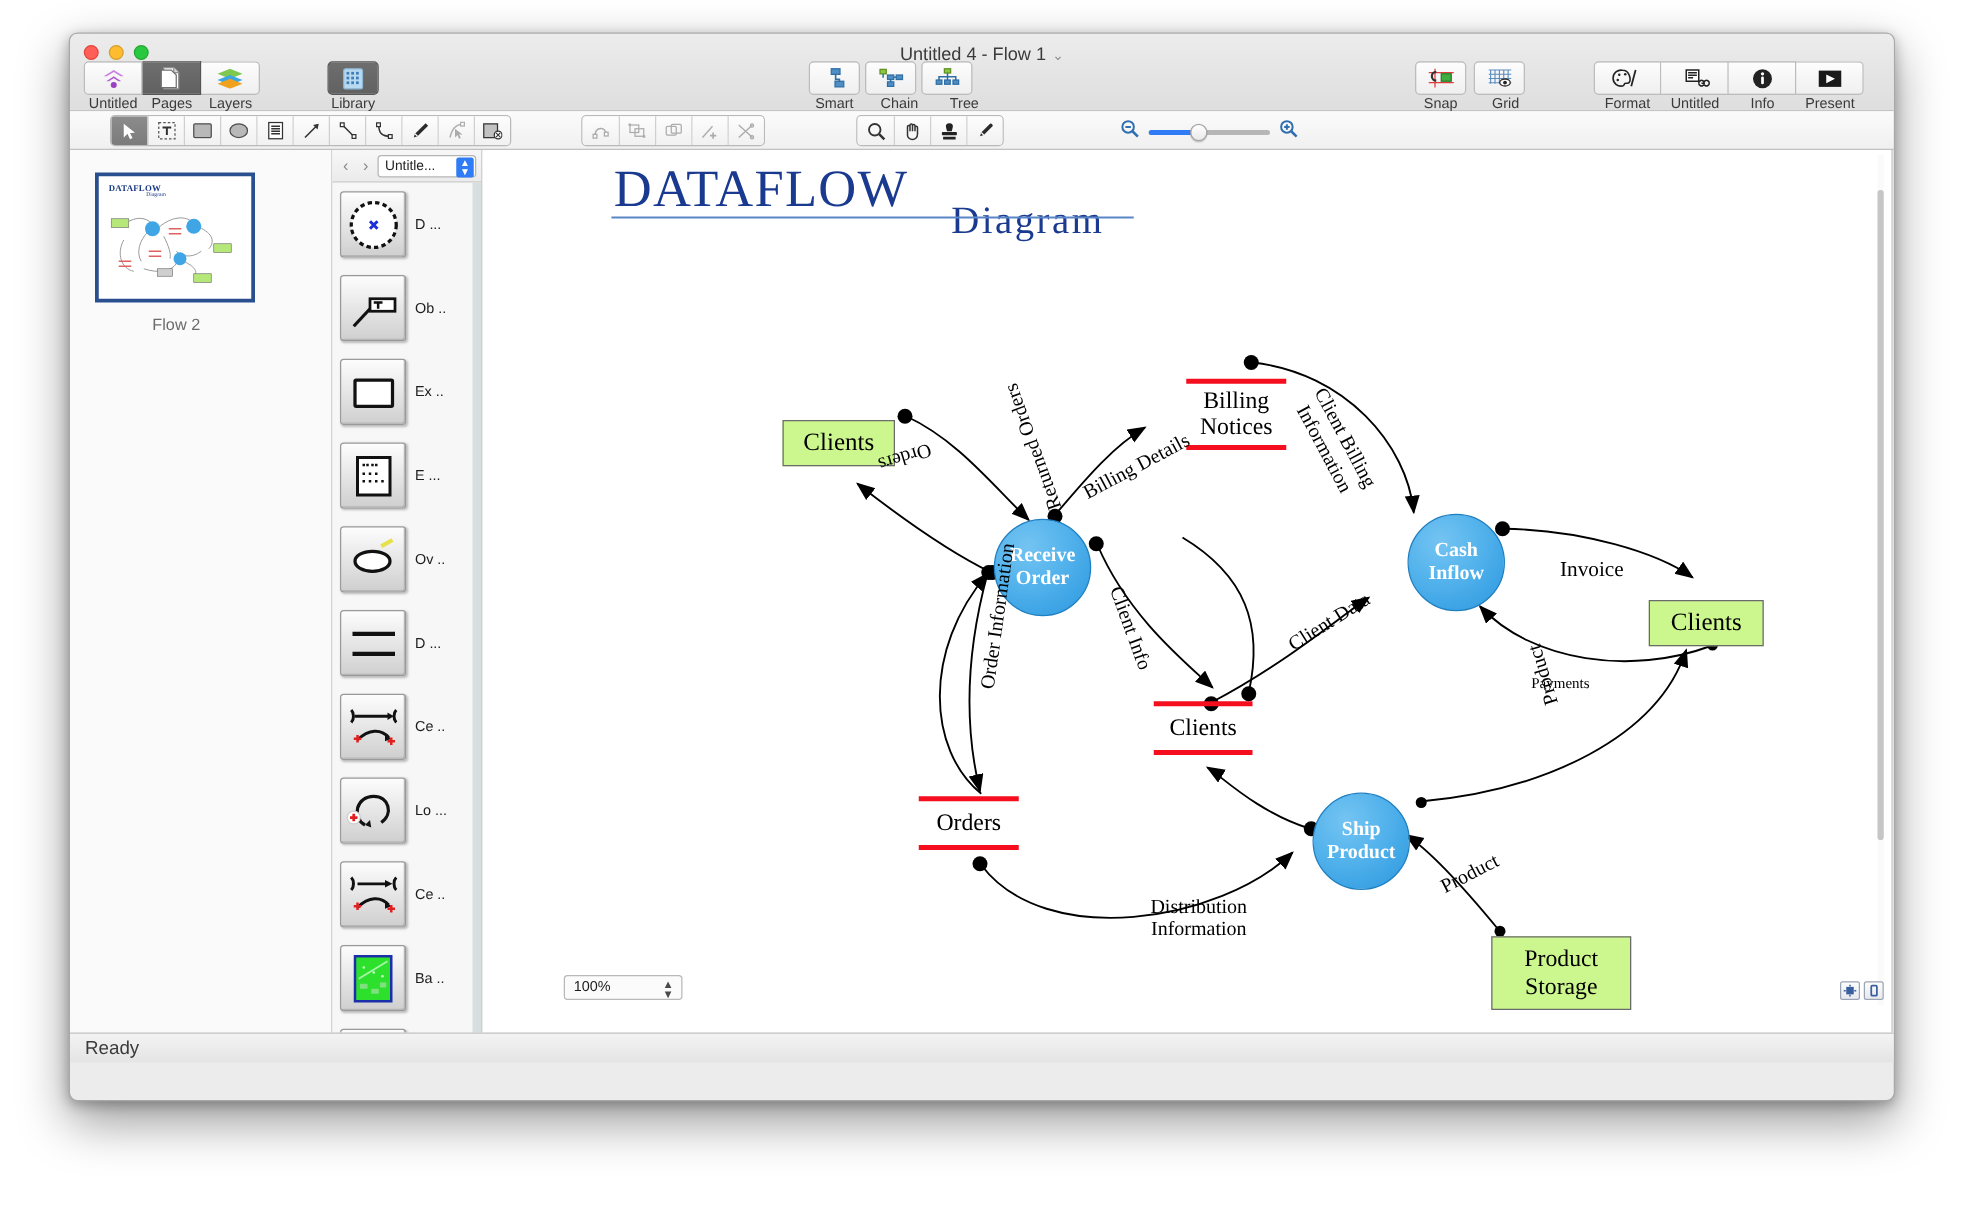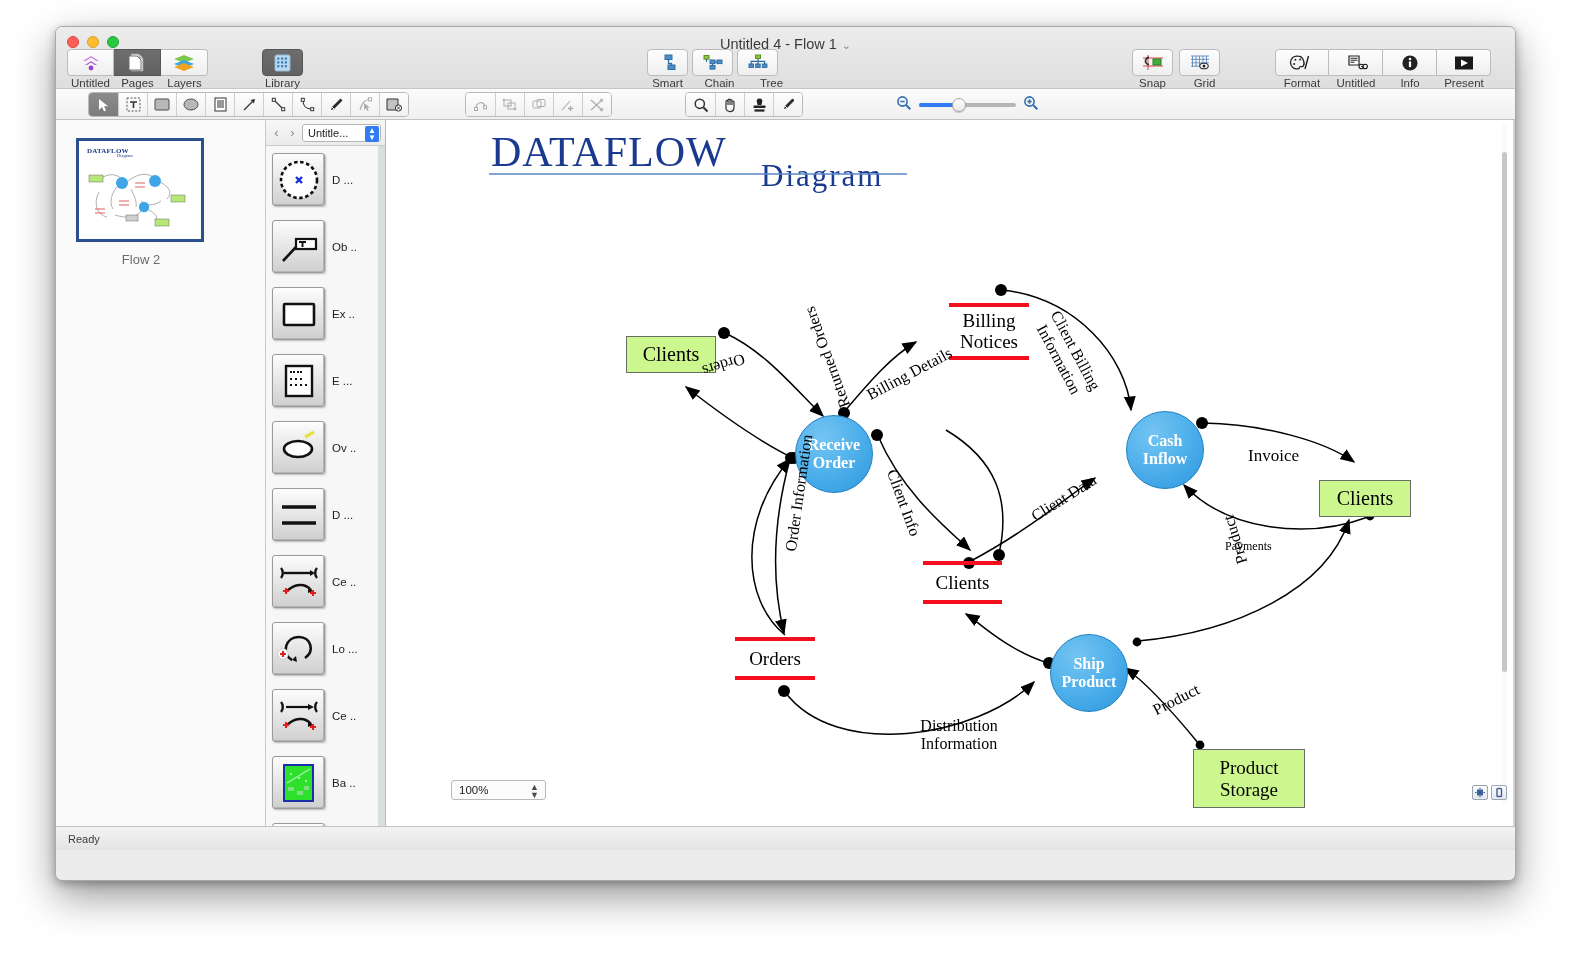--- a/index.html
+++ b/index.html
@@ -165,21 +165,21 @@
   .store .bar{ height:4px; background:#f50f1e; width:100%; }
   .store .lbl{ font-family:"Liberation Serif",serif; color:#000; }
 
   
   .statusbar{
     position:relative; height:24px;
     background:linear-gradient(#f3f3f3,#e4e4e4);
     border-top:1px solid #c3c3c3;
     display:flex; align-items:center;
   }
-  .status-text{ font-size:11px; color:#3b3b3b; margin-left:12px;text-align:right; }
+  .status-text{ font-size:15px; color:#3b3b3b; margin-left:12px;text-align:right; }
 
   .zoombox{
     position:absolute; left:395px; bottom:26px; width:95px; height:20px;
     background:#fbfbfb; border:1px solid #b9b9b9; border-radius:3px;
     display:flex;align-items:center; padding-left:7px;
     font-size:11.5px; color:#1d1d1d;
   }
   .zoombox .st{ position:absolute; right:6px; top:2px; font-size:9px; line-height:8px; color:#4a4a4a; text-align:center;}
   .vbtns{ position:absolute; right:8px; bottom:26px; display:flex; gap:3px; }
   .vbtn{ width:16px;height:15px; border:1px solid #9aa4b5; border-radius:2px;

